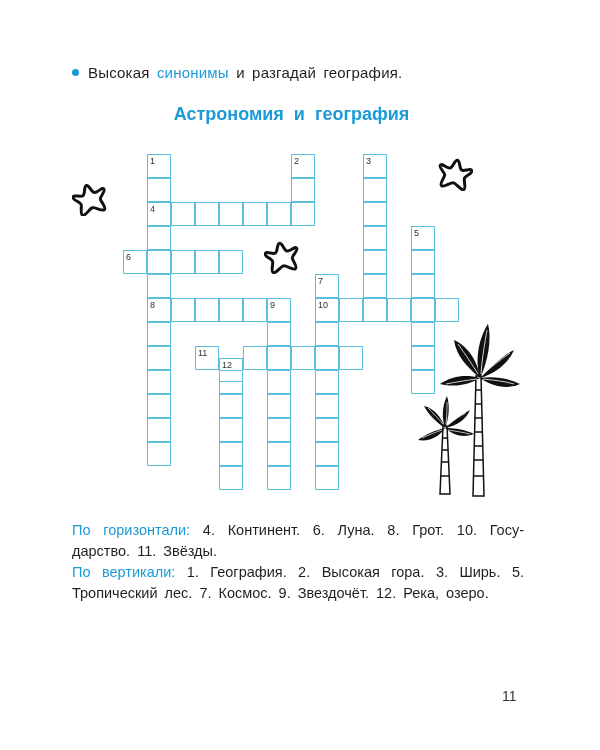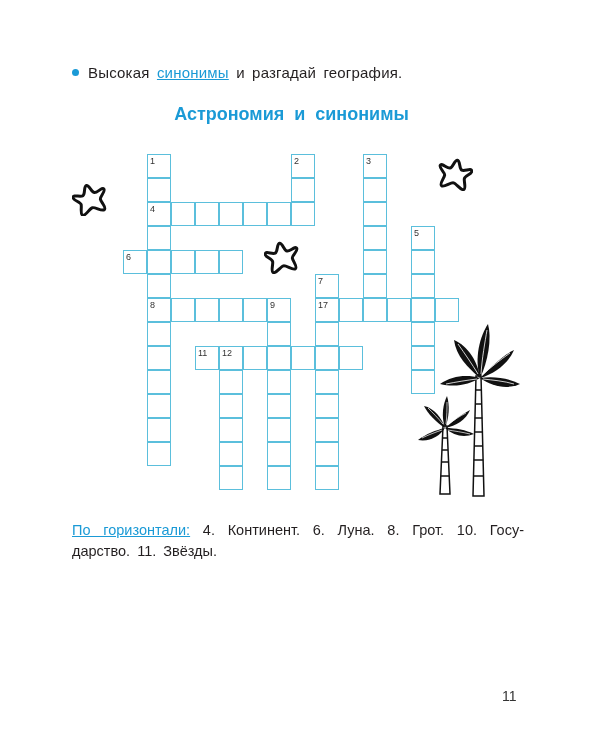--- a/index.html
+++ b/index.html
@@ -1,41 +1,41 @@
 <!DOCTYPE html>
 <html><head>
 <meta charset="utf-8">
 <style>
   html, body { margin: 0; padding: 0; background: #ffffff; }
   body { width: 600px; height: 750px; position: relative; overflow: hidden;
          font-family: "Liberation Sans", sans-serif; color: #231f20; }
   .instruction { position: absolute; left: 72px; top: 64px; font-size: 15px; letter-spacing: 0.2px; word-spacing: 3px; }
   .instruction .bullet { display: inline-block; width: 7px; height: 7px; border-radius: 50%;
          background: #1a9ad6; margin-right: 9px; vertical-align: middle; position: relative; top: -2px; }
-  .accent { color: #1a9ad6; text-decoration: underline; }
+  .accent { color: #1a9ad6; }
   .title { position: absolute; left: 0; width: 583px; text-align: center; top: 104px;
            font-size: 18px; font-weight: bold; color: #1a9ad6; word-spacing: 5px; }
   .grid { position: absolute; left: 0; top: 0; width: 600px; height: 750px; }
   .cell { position: absolute; width: 24px; height: 24px; box-sizing: border-box;
           border: 1px solid #5bbfdc; background: transparent; }
   .cell .num { position: absolute; left: 2px; top: 1px; font-size: 9px; color: #333; }
   .clues { position: absolute; left: 72px; top: 520px; width: 452px; font-size: 14.5px;
            line-height: 21px; word-spacing: 3px; text-align: justify; }
   .clues p { margin: 0; }
   .page-number { position: absolute; left: 502px; top: 688px; font-size: 14px; color: #333; }
   .deco { position: absolute; }
 </style>
 </head>
 <body>
 
 <div class="instruction">
   <span class="bullet"></span><span>Высокая </span><span class="accent">синонимы</span><span> и разгадай география.</span>
 </div>
 
-<div class="title">Астрономия и синонимы</div>
+<div class="title">Астрономия и география</div>
 
 <div class="grid" id="grid">
     <div class="cell" style="left: 147px; top: 154px; border-color: rgb(91, 191, 220);">
       <span class="num">1</span>
     </div>
     <div class="cell" style="left: 147px; top: 178px; border-color: rgb(91, 191, 220);"></div>
     <div class="cell" style="left: 147px; top: 202px; border-color: rgb(91, 191, 220);">
       <span class="num">4</span>
     </div>
     <div class="cell" style="left: 147px; top: 226px; border-color: rgb(91, 191, 220);"></div>
@@ -81,21 +81,21 @@
     <div class="cell" style="left: 123px; top: 250px; border-color: rgb(91, 191, 220);">
       <span class="num">6</span>
     </div>
     <div class="cell" style="left: 171px; top: 250px; border-color: rgb(91, 191, 220);"></div>
     <div class="cell" style="left: 195px; top: 250px; border-color: rgb(91, 191, 220);"></div>
     <div class="cell" style="left: 219px; top: 250px; border-color: rgb(91, 191, 220);"></div>
     <div class="cell" style="left: 315px; top: 274px; border-color: rgb(91, 191, 220);">
       <span class="num">7</span>
     </div>
     <div class="cell" style="left: 315px; top: 298px; border-color: rgb(91, 191, 220);">
-      <span class="num">17</span>
+      <span class="num">10</span>
     </div>
     <div class="cell" style="left: 315px; top: 322px; border-color: rgb(91, 191, 220);"></div>
     <div class="cell" style="left: 315px; top: 346px; border-color: rgb(91, 191, 220);"></div>
     <div class="cell" style="left: 315px; top: 370px; border-color: rgb(91, 191, 220);"></div>
     <div class="cell" style="left: 315px; top: 394px; border-color: rgb(91, 191, 220);"></div>
     <div class="cell" style="left: 315px; top: 418px; border-color: rgb(91, 191, 220);"></div>
     <div class="cell" style="left: 315px; top: 442px; border-color: rgb(91, 191, 220);"></div>
     <div class="cell" style="left: 315px; top: 466px; border-color: rgb(91, 191, 220);"></div>
     <div class="cell" style="left: 171px; top: 298px; border-color: rgb(91, 191, 220);"></div>
     <div class="cell" style="left: 195px; top: 298px; border-color: rgb(91, 191, 220);"></div>
@@ -110,21 +110,21 @@
     <div class="cell" style="left: 267px; top: 394px; border-color: rgb(91, 191, 220);"></div>
     <div class="cell" style="left: 267px; top: 418px; border-color: rgb(91, 191, 220);"></div>
     <div class="cell" style="left: 267px; top: 442px; border-color: rgb(91, 191, 220);"></div>
     <div class="cell" style="left: 267px; top: 466px; border-color: rgb(91, 191, 220);"></div>
     <div class="cell" style="left: 339px; top: 298px; border-color: rgb(91, 191, 220);"></div>
     <div class="cell" style="left: 387px; top: 298px; border-color: rgb(91, 191, 220);"></div>
     <div class="cell" style="left: 435px; top: 298px; border-color: rgb(91, 191, 220);"></div>
     <div class="cell" style="left: 195px; top: 346px; border-color: rgb(91, 191, 220);">
       <span class="num">11</span>
     </div>
-    <div class="cell" style="left: 219px; top: 346px; border-color: rgb(91, 191, 220);">
+    <div class="cell" style="left: 219px; top: 358px; border-color: rgb(91, 191, 220);">
       <span class="num">12</span>
     </div>
     <div class="cell" style="left: 243px; top: 346px; border-color: rgb(91, 191, 220);"></div>
     <div class="cell" style="left: 291px; top: 346px; border-color: rgb(91, 191, 220);"></div>
     <div class="cell" style="left: 339px; top: 346px; border-color: rgb(91, 191, 220);"></div>
     <div class="cell" style="left: 219px; top: 370px; border-color: rgb(91, 191, 220);"></div>
     <div class="cell" style="left: 219px; top: 394px; border-color: rgb(91, 191, 220);"></div>
     <div class="cell" style="left: 219px; top: 418px; border-color: rgb(91, 191, 220);"></div>
     <div class="cell" style="left: 219px; top: 442px; border-color: rgb(91, 191, 220);"></div>
     <div class="cell" style="left: 219px; top: 466px; border-color: rgb(91, 191, 220);"></div>
@@ -187,15 +187,16 @@
     <path d="M36 106 C37 98 37 90 37 84"></path>
     <path d="M33 106 C28 100 22 94 18 90"></path>
     <path d="M37 107 C44 102 50 98 56 95"></path>
     <path d="M32 112 C26 114 18 117 12 120"></path>
     <path d="M38 112 C44 113 52 114 60 116"></path>
   </g>
 </svg>
 
 <div class="clues">
   <p><span class="accent">По горизонтали:</span><span> 4. Континент. 6. Луна. 8. Грот. 10. Госу­дарство. 11. Звёзды.</span></p>
+  <p><span class="accent">По вертикали:</span><span> 1. География. 2. Высокая гора. 3. Ширь. 5. Тропический лес. 7. Космос. 9. Звездочёт. 12. Река, озеро.</span></p>
 </div>
 
 <div class="page-number">11</div>
 
 </body></html>

